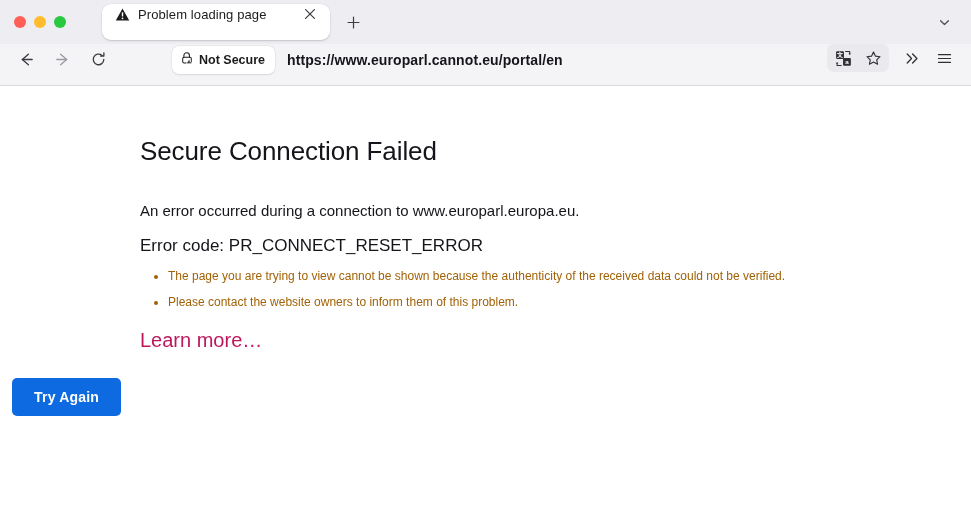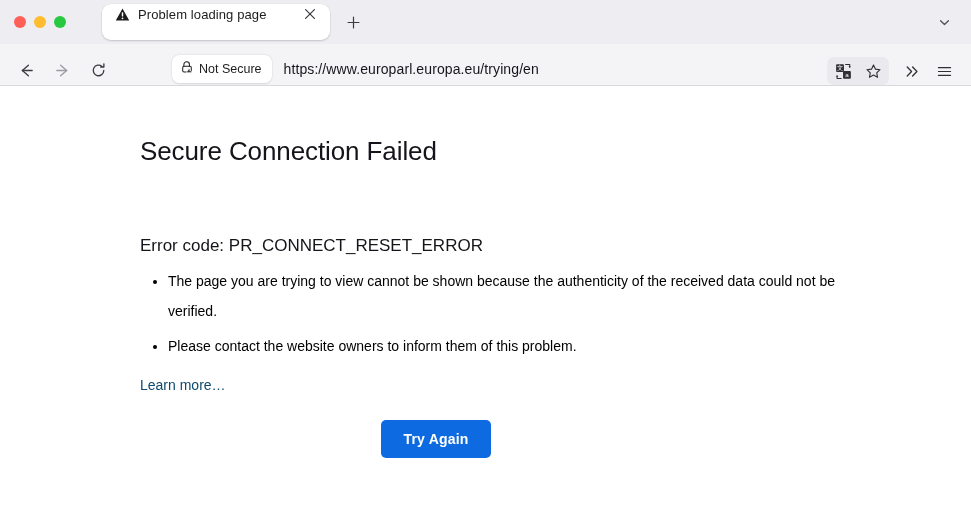--- a/index.html
+++ b/index.html
@@ -114,26 +114,27 @@
     justify-content: center;
     border-radius: 6px;
     color: #55555d;
   }
 
   
   .toolbar {
     height: 42px;
     background: #f4f4f7;
     display: flex;
-    align-items: flex-end;
+    align-items: flex-start;
     padding: 0 12px 0 10px;
     box-sizing: border-box;
     border-bottom: 1px solid #d8d8dd;
     flex: 0 0 auto;
     position: relative;
+    font-weight: bold;
   }
   .nav-btn {
     width: 32px;
     height: 30px;
     display: flex;
     align-items: center;
     justify-content: center;
     border-radius: 6px;
     color: #3b3b41;
     margin-right: 4px;
@@ -234,36 +235,36 @@
     font-size: 17px;
     color: #15141a;
     margin: 0 0 10px 0;
   }
   .error-list {
     margin: 0 0 14px 0;
     padding-left: 28px;
     max-width: 790px;
   }
   .error-list li {
-    font-size: 14px;
-    line-height: 30px;
-    color: #000000;
+    font-size: 12px;
+    line-height: 21px;
+    color: #a16207;
     margin-bottom: 5px;
   }
   .learn-more {
-    font-size: 14px;
-    color: #0c4a6e;
+    font-size: 20px;
+    color: #be185d;
     text-decoration: none;
     display: inline-block;
     margin-top: 2px;
   }
   .button-row {
     display: flex;
-    justify-content: center;
-    padding: 26px 99px 0 0;
+    justify-content: flex-start;
+    padding: 26px 99px 0 12px;
   }
   .try-again {
     background: #0d6ae0;
     color: #ffffff;
     font-size: 14px;
     font-weight: 700;
     border: none;
     border-radius: 5px;
     padding: 11px 22px;
     cursor: pointer;
@@ -342,21 +343,21 @@
           <svg width="14" height="14" viewBox="0 0 16 16" aria-hidden="true">
             <path d="M4.4 7.2 V5.3 a3.2 3.2 0 0 1 6.4 0 V7.2" stroke="#1c1c1e" stroke-width="1.15" fill="none" stroke-linecap="round"></path>
             <rect x="3.1" y="7.2" width="9.8" height="6.6" rx="1.5" stroke="#1c1c1e" stroke-width="1.15" fill="none"></rect>
             <path d="M10.4 9.1 L13.6 14.5 L7.2 14.5 Z" fill="#1c1c1e" stroke="#ffffff" stroke-width="0.9"></path>
             <rect x="10.05" y="10.7" width="0.75" height="2.05" fill="#ffffff"></rect>
             <circle cx="10.42" cy="13.6" r="0.48" fill="#ffffff"></circle>
           </svg>
         </span>
         <span class="security-label">Not Secure</span>
       </div>
-      <span class="url-text" title="https://www.europarl.europa.eu/portal/en">https://www.europarl.europa.eu/trying/en</span>
+      <span class="url-text" title="https://www.europarl.europa.eu/portal/en">https://www.europarl.cannot.eu/portal/en</span>
     </div>
 
     <div class="toolbar-actions">
       <div class="grouped-wrap">
         <div class="action-btn">
           <svg width="17" height="17" viewBox="0 0 18 18" aria-hidden="true">
             <rect x="1.2" y="1.2" width="8.3" height="8.3" rx="1.1" fill="#2f2f35"></rect>
             <text x="5.35" y="7.8" font-size="6.6" fill="#ffffff" text-anchor="middle" font-family="'Liberation Sans', sans-serif">文</text>
             <rect x="8.5" y="8.5" width="8.3" height="8.3" rx="1.1" fill="#2f2f35"></rect>
             <text x="12.65" y="15.1" font-size="6.6" fill="#ffffff" text-anchor="middle" font-family="'Liberation Sans', sans-serif">a</text>
@@ -385,21 +386,21 @@
       </div>
     </div>
   </div>
 
   <div class="content">
     <div class="error-page">
 
       <h1 class="error-title">Secure Connection Failed</h1>
 
       <p class="error-desc">
-        <br>
+        <span>An error occurred during a connection to www.europarl.europa.eu.</span><br>
       </p>
 
       <p class="error-code">Error code: PR_CONNECT_RESET_ERROR</p>
 
       <ul class="error-list">
         <li>The page you are trying to view cannot be shown because the authenticity of the received data could not be verified.</li>
         <li>Please contact the website owners to inform them of this problem.</li>
       </ul>
 
       <a href="#" class="learn-more">Learn more…</a>

